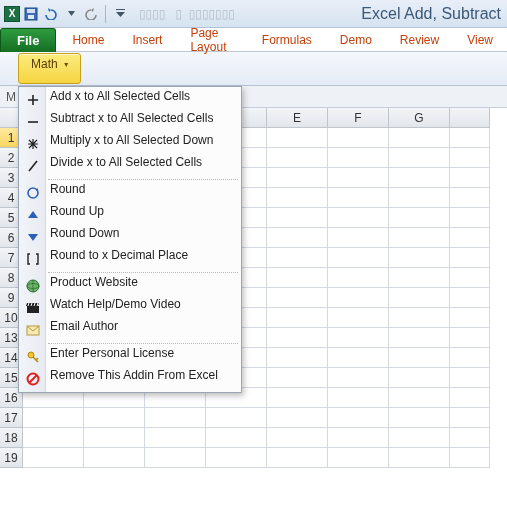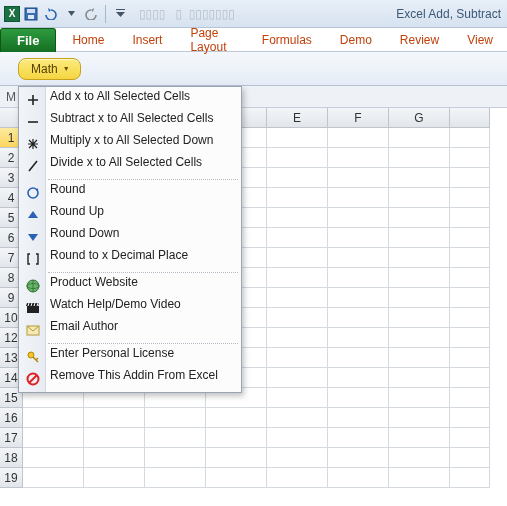--- a/index.html
+++ b/index.html
@@ -6,30 +6,30 @@
 body { font-family: "Segoe UI", Tahoma, sans-serif; font-size: 12px; background: #fff; width: 507px; height: 506px; overflow: hidden; position: relative; }
 
 
 .titlebar { height: 28px; background: linear-gradient(#e8eff8, #d6e2f0); display: flex; align-items: center; padding: 0 4px; border-bottom: 1px solid #b6c4d8; }
 .qat { display: flex; align-items: center; gap: 2px; }
 .qat-icon { width: 18px; height: 18px; display: inline-flex; align-items: center; justify-content: center; }
 .excel-logo { width: 16px; height: 16px; background: #1d7044; color: #fff; font-size: 10px; font-weight: bold; display: flex; align-items: center; justify-content: center; border: 1px solid #0d5430; }
 .save-ico svg, .undo-ico svg, .redo-ico svg, .drop-ico svg { display: block; }
 .vsep { width: 1px; height: 18px; background: #a8b8cc; margin: 0 3px; }
 .mid-title { flex: 1; color: #88949e; font-size: 12px; padding-left: 10px; opacity: 0.5; overflow: hidden; white-space: nowrap; }
-.app-title { color: #3b5877; font-size: 12px; padding-right: 2px; white-space: nowrap; }
+.app-title { color: #3b5877; font-size: 16px; padding-right: 2px; white-space: nowrap; }
 
 
 .ribbon-tabs { height: 24px; background: #fff; display: flex; align-items: center; border-bottom: 1px solid #c0c7d4; }
 .tab { padding: 0 14px; height: 24px; display: flex; align-items: center; color: #c2410c; cursor: default; }
 .tab.file { background: linear-gradient(#2e9b3f, #156f23); color: #fff; margin-right: 2px; padding: 0 16px; border-top-left-radius: 3px; border-top-right-radius: 3px; border: 1px solid #0d5a18; border-bottom: none; font-weight: bold; font-size: 13px; }
 
 
 .ribbon-content { height: 34px; background: linear-gradient(#f5f8fc, #e5ecf6); border-bottom: 1px solid #b7c2d3; padding: 4px 18px; display: flex; align-items: center; }
-.math-btn { background: linear-gradient(#fceb7e, #f5d542); border: 1px solid #c6a219; border-radius: 8px; padding: 3px 10px 3px 12px; display: flex; align-items: center; gap: 5px; color: #563e00; font-size: 12px; cursor: default; box-shadow: inset 0 1px 0 rgba(255,255,255,.6); }
+.math-btn { background: linear-gradient(#fceb7e, #f5d542); border: 1px solid #c6a219; border-radius: 3px; padding: 3px 10px 12px 12px; display: flex; align-items: center; gap: 5px; color: #563e00; font-size: 12px; cursor: default; box-shadow: inset 0 1px 0 rgba(255,255,255,.6); }
 .math-drop { font-size: 7px; color: #6b5200; }
 
 
 .namebox-row { height: 22px; background: #eef2f7; border-bottom: 1px solid #c5cddb; display: flex; align-items: center; padding: 0 6px; font-size: 12px; color: #555; position: relative; }
 
 
 .menu { position: absolute; left: 18px; top: 86px; width: 224px; background: #fcfcfc; border: 1px solid #9aa5b3; box-shadow: 2px 3px 6px rgba(0,0,0,0.25); z-index: 100; padding: 2px 1px; }
 .menu::before { content: ""; position: absolute; left: 0; top: 0; bottom: 0; width: 26px; background: linear-gradient(to right, #f1f4f8, #e8ecf2); border-right: 1px solid #d2d7e0; }
 .menu-item { height: 22px; display: flex; align-items: flex-start; position: relative; padding-left: 30px; color: #222; cursor: default; }
 .menu-ico { width: 16px; height: 16px; position: absolute; left: 5px; top: 3px; display: flex; align-items: center; justify-content: center; }
@@ -343,31 +343,20 @@
         <div class="cell"></div>
         <div class="cell"></div>
         <div class="cell"></div>
         <div class="cell"></div>
         <div class="cell"></div>
         <div class="cell"></div>
         <div class="cell"></div>
         <div class="cell" style="width: 40px;"></div>
       </div>
       <div class="row">
-        <div class="row-h">12</div>
-        <div class="cell"></div>
-        <div class="cell"></div>
-        <div class="cell"></div>
-        <div class="cell"></div>
-        <div class="cell"></div>
-        <div class="cell"></div>
-        <div class="cell"></div>
-        <div class="cell" style="width: 40px;"></div>
-      </div>
-      <div class="row">
         <div class="row-h">13</div>
         <div class="cell"></div>
         <div class="cell"></div>
         <div class="cell"></div>
         <div class="cell"></div>
         <div class="cell"></div>
         <div class="cell"></div>
         <div class="cell"></div>
         <div class="cell" style="width: 40px;"></div>
       </div>

